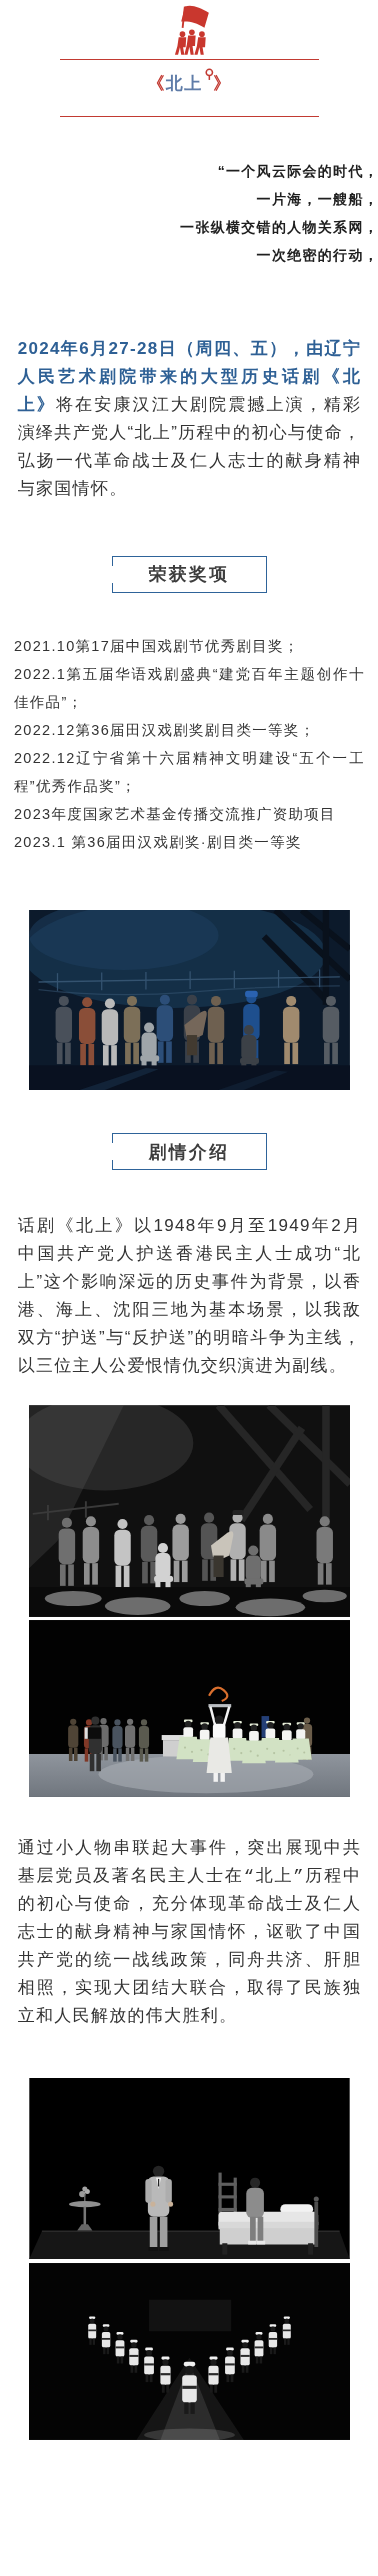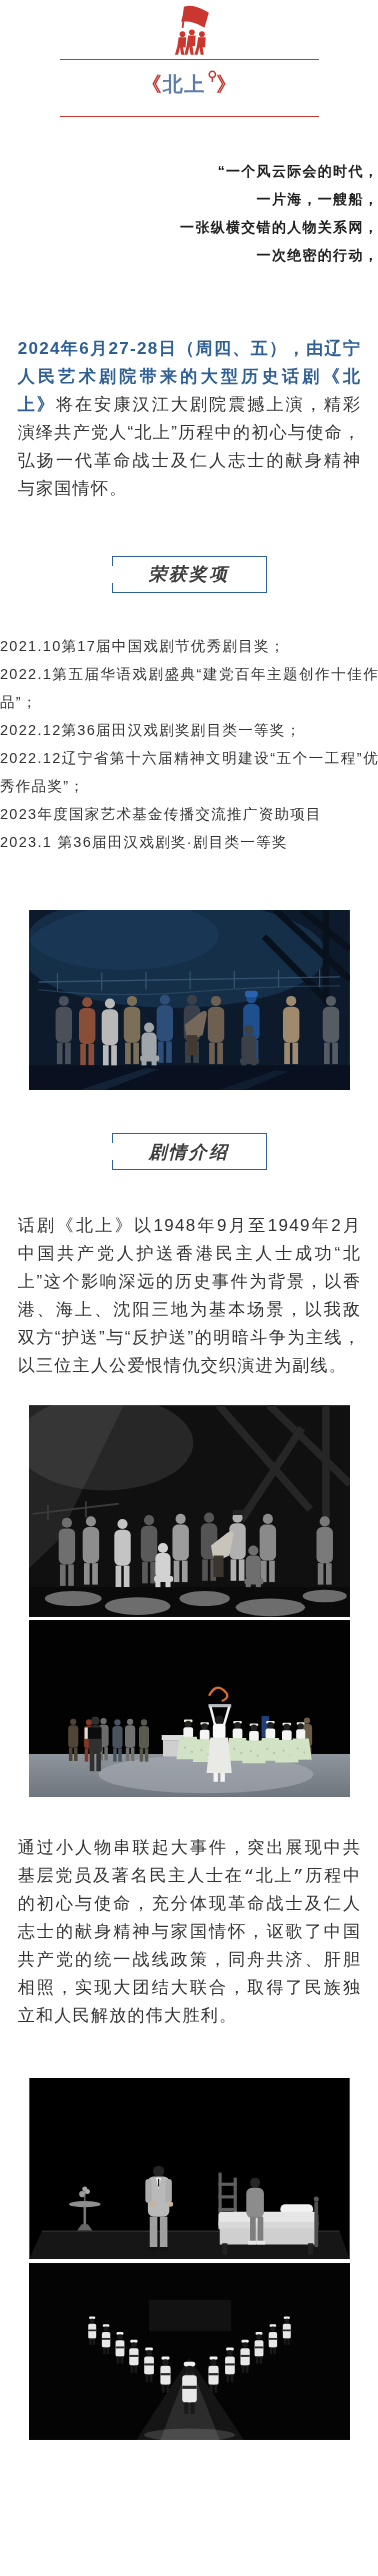--- a/index.html
+++ b/index.html
@@ -6,44 +6,44 @@
   body{
     width:379px;height:2576px;overflow:hidden;background:#ffffff;
     font-family:"Liberation Sans","DejaVu Sans",sans-serif;color:#333333;
   }
   .page{width:379px;}
   
   .header{text-align:center;padding-top:3.8px;}
   .flag{display:block;margin:0 auto;}
   .divider{width:259px;height:1.3px;background:#c23a32;margin:1.3px auto 0;}
   .divider.second{margin-top:16.4px;}
-  .title{margin:8.8px auto 0;text-align:center;font-size:20px;font-weight:bold;
+  .title{margin:8.8px auto 0;text-align:center;font-size:17px;font-weight:bold;
          letter-spacing:1.3px;color:#5f7ca8;line-height:30px;}
   .title .bracket{color:#c23a32;}
   .title .search{position:relative;top:-8.8px;left:1.3px;}
   
   .quote{margin-top:40px;text-align:right;font-size:14px;font-weight:bold;
          color:#1f1f1f;line-height:28px;letter-spacing:1.3px;}
   
   .para{margin:0 17.7px;font-size:17px;line-height:28px;letter-spacing:1.3px;
         text-align:justify;color:#333333;}
   .para.intro{margin-top:66px;}
   .para .blue{color:#2e6095;font-weight:bold;}
   .para.p2{margin-top:42px;}
   .para.p3{margin-top:38px;font-family:Liberation Mono, monospace;}
   
   .section-box{position:relative;width:154px;margin:0 auto;text-align:center;
     border-top:1.3px solid #2e6399;border-right:1.3px solid #2e6399;border-bottom:1.3px solid #2e6399;
-    padding:7.6px 0;font-size:17.7px;font-weight:bold;color:#3d3d3d;letter-spacing:2.5px;line-height:20px;font-style:italic;}
+    padding:7.6px 0;font-size:17.7px;font-weight:bold;color:#3d3d3d;letter-spacing:2.5px;line-height:20px;}
   .section-box::before,.section-box::after{content:"";position:absolute;left:0;width:1.3px;height:8.8px;background:#2e6399;}
   .section-box::before{top:0;}
   .section-box::after{bottom:0;}
   .section-box.awards{margin-top:53px;}
   .section-box.plot{margin-top:43px;}
-  .awards-list{margin:39px 0 0;font-size:14.5px;line-height:28px;letter-spacing:1.3px;
+  .awards-list{margin:39px 14px 0;font-size:14.5px;line-height:28px;letter-spacing:1.3px;
                text-align:justify;color:#333333;}
   
   .photo{display:block;width:321px;margin:0 auto;}
   .photo svg{display:block;width:321px;}
   .photo.ph1{margin-top:54px;}
   .photo.ph2{margin-top:25px;}
   .photo.ph3{margin-top:3.2px;}
   .photo.ph4{margin-top:47px;}
   .photo.ph5{margin-top:3.2px;}
 </style>

